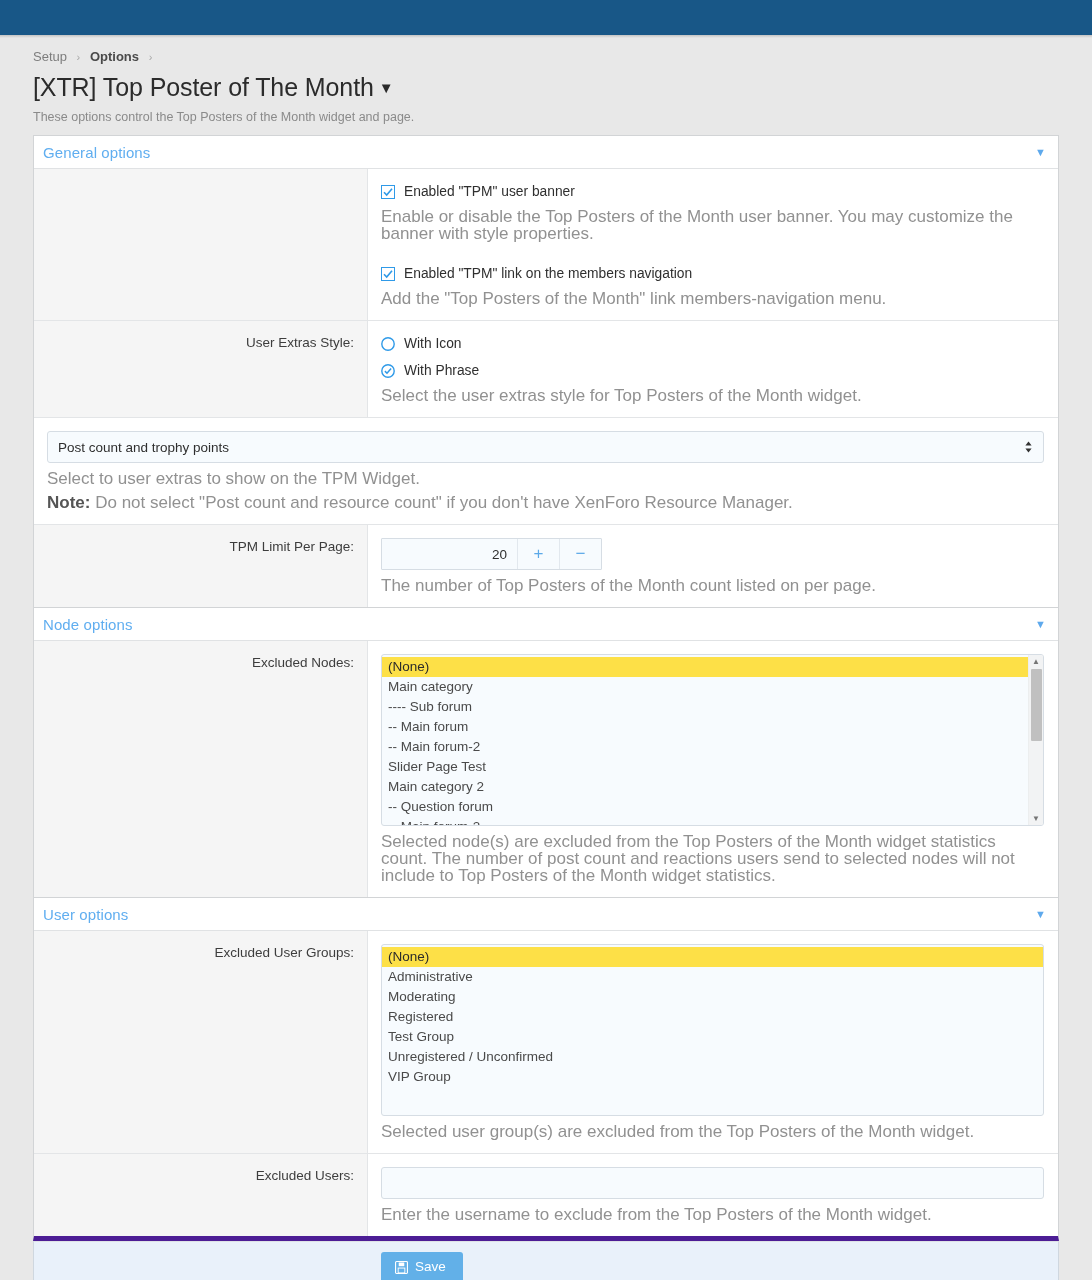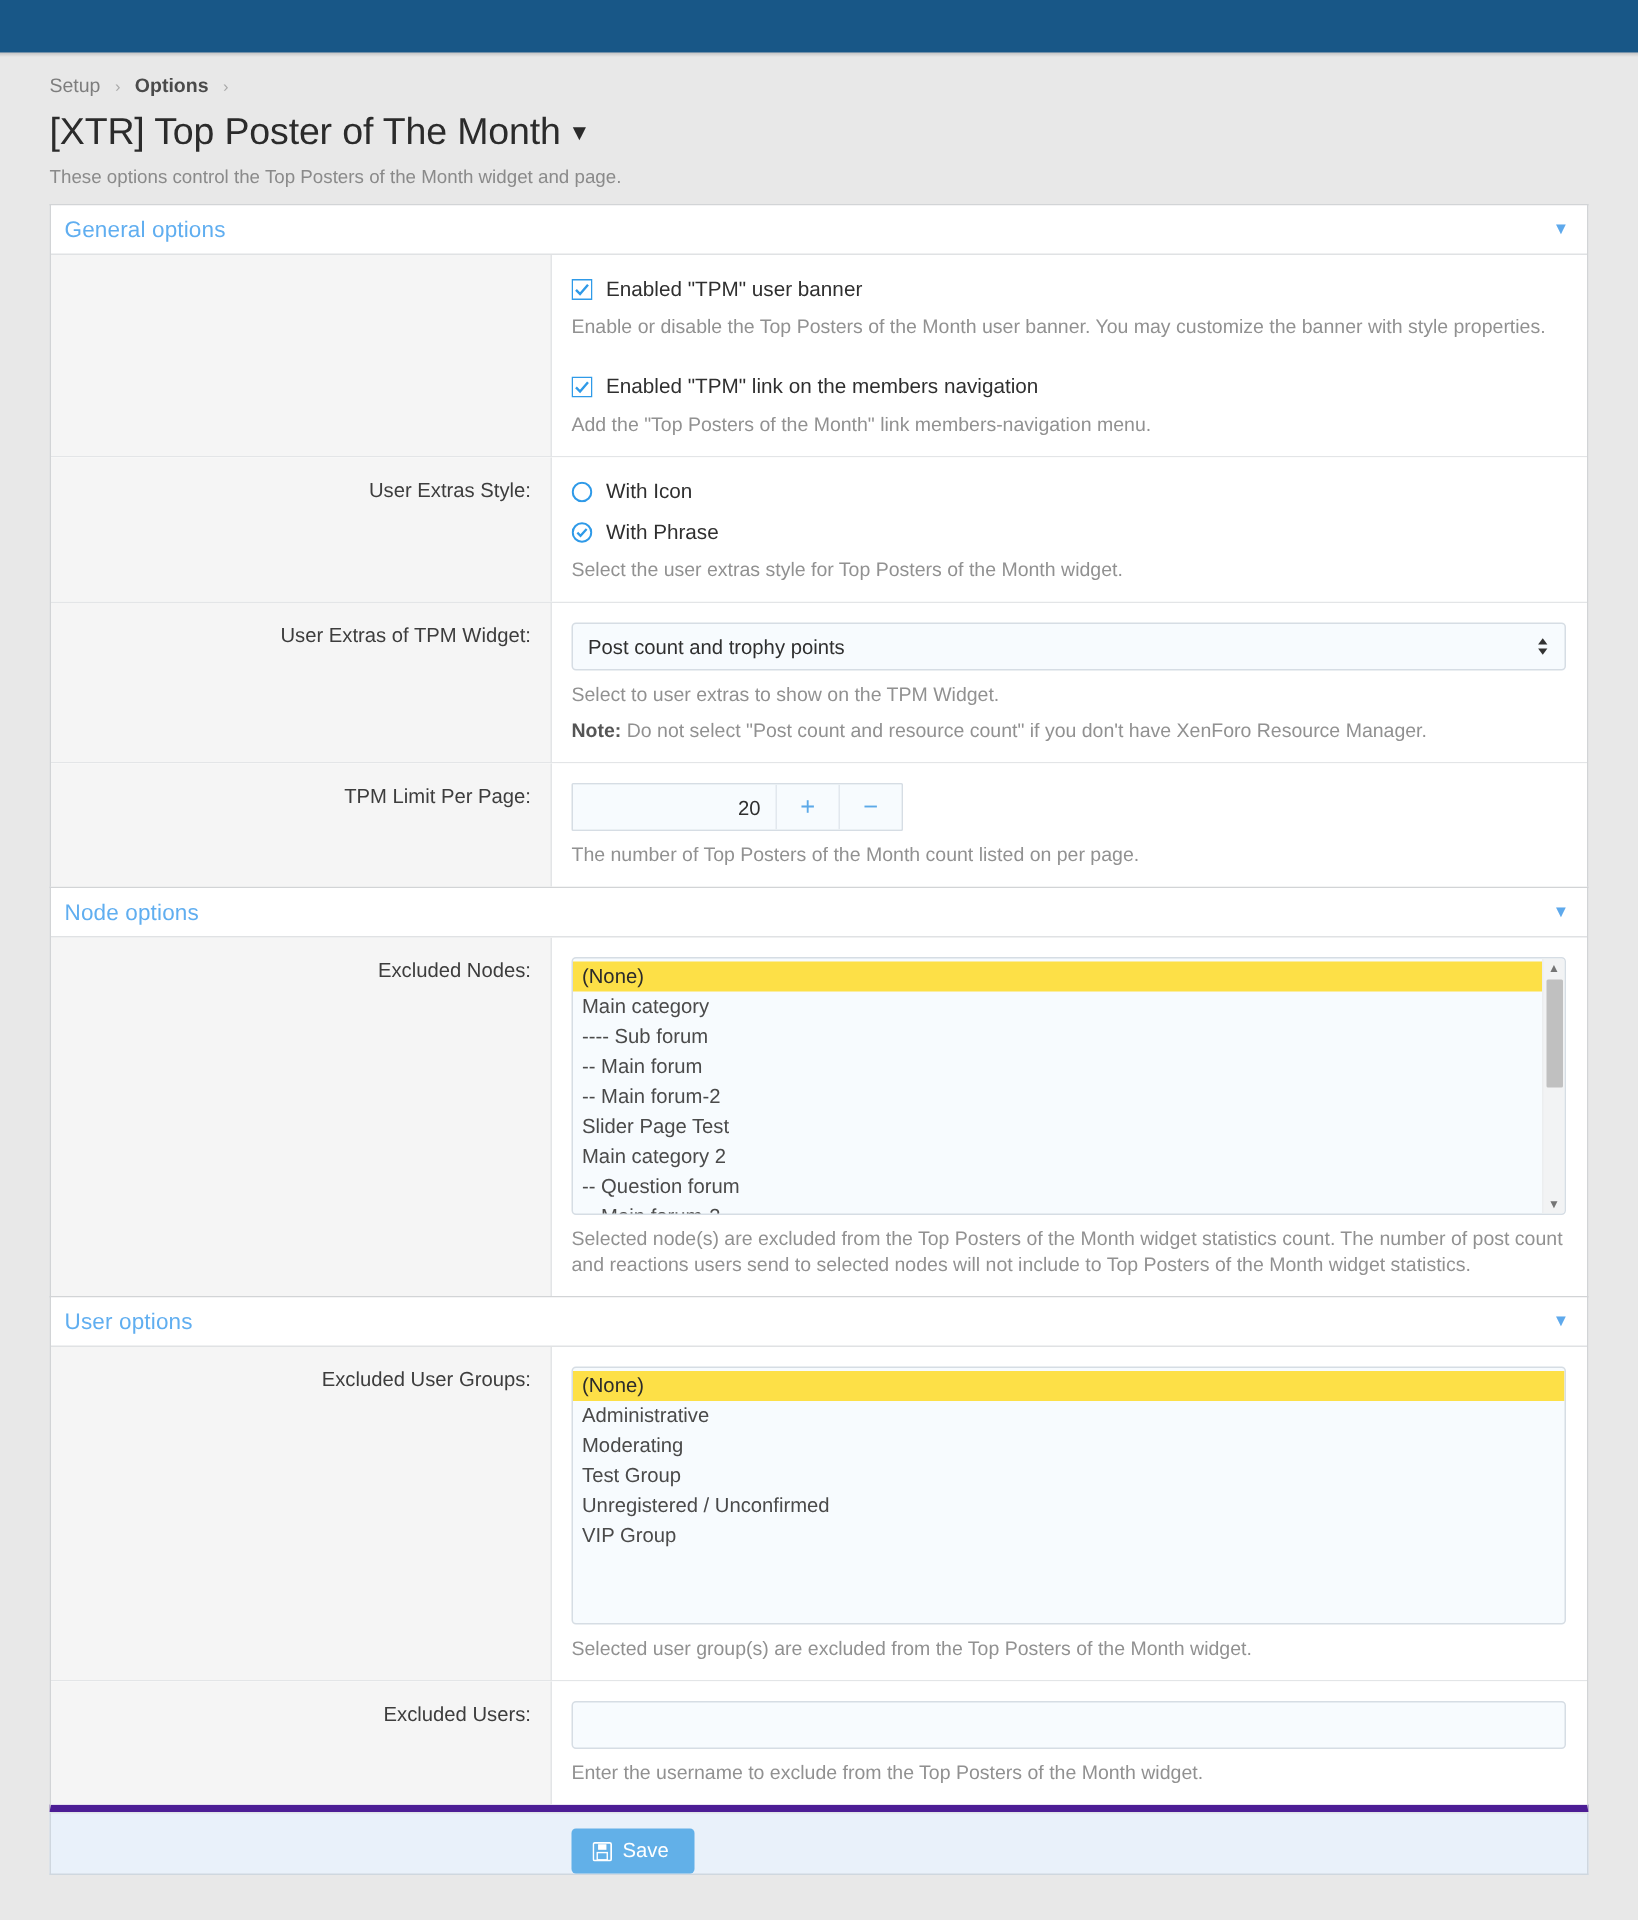--- a/index.html
+++ b/index.html
@@ -106,21 +106,21 @@
     font-size: 13.5px;
     color: #3d3d3d;
   }
   .row-label.empty { padding: 0; }
   .row-body {
     flex: 1;
     padding: 13px 14px 13px 13px;
     background: #ffffff;
   }
   .explain {
-    font-size: 13px;
+    font-size: 17px;
     color: #919191;
     line-height: 17px;
     margin-top: 7px;
   }
   .explain.note b { color: #555; font-weight: bold; }
   .gap { height: 22px; }
   
   .choice {
     display: flex;
     align-items: center;
@@ -340,21 +340,20 @@
                 <path d="M3.9 7.1 L6 9.2 L10.1 4.6" fill="none" stroke="#2f9ae8" stroke-width="1.5"></path>
               </svg>
           </span>
           <span class="choice-label">With Phrase</span>
         </div>
         <div class="explain">Select the user extras style for Top Posters of the Month widget.</div>
       </div>
     </div>
 
     <div class="row">
-      <div class="row-label">User Extras of TPM Widget:</div>
       <div class="row-body">
         <div class="xf-select">
           <span>Post count and trophy points</span>
           <span class="arrows">
             <svg width="9" height="14" viewBox="0 0 9 14">
                 <path d="M4.5 1.5 L7.6 5.6 L1.4 5.6 Z" fill="#333"></path>
                 <path d="M4.5 12.5 L1.4 8.4 L7.6 8.4 Z" fill="#333"></path>
               </svg>
           </span>
         </div>
@@ -413,20 +412,21 @@
       <span class="toggle">▼</span>
     </div>
     <div class="row">
       <div class="row-label">Excluded User Groups:</div>
       <div class="row-body">
         <div class="listbox" style="height:172px;">
           <div class="opts" style="padding-top:2px;">
             <div class="opt selected">(None)</div>
             <div class="opt">Administrative</div>
             <div class="opt">Moderating</div>
+            <div class="opt">Registered</div>
             <div class="opt">Test Group</div>
             <div class="opt">Unregistered / Unconfirmed</div>
             <div class="opt">VIP Group</div>
           </div>
         </div>
         <div class="explain">Selected user group(s) are excluded from the Top Posters of the Month widget.</div>
       </div>
     </div>
     <div class="row">
       <div class="row-label">Excluded Users:</div>

